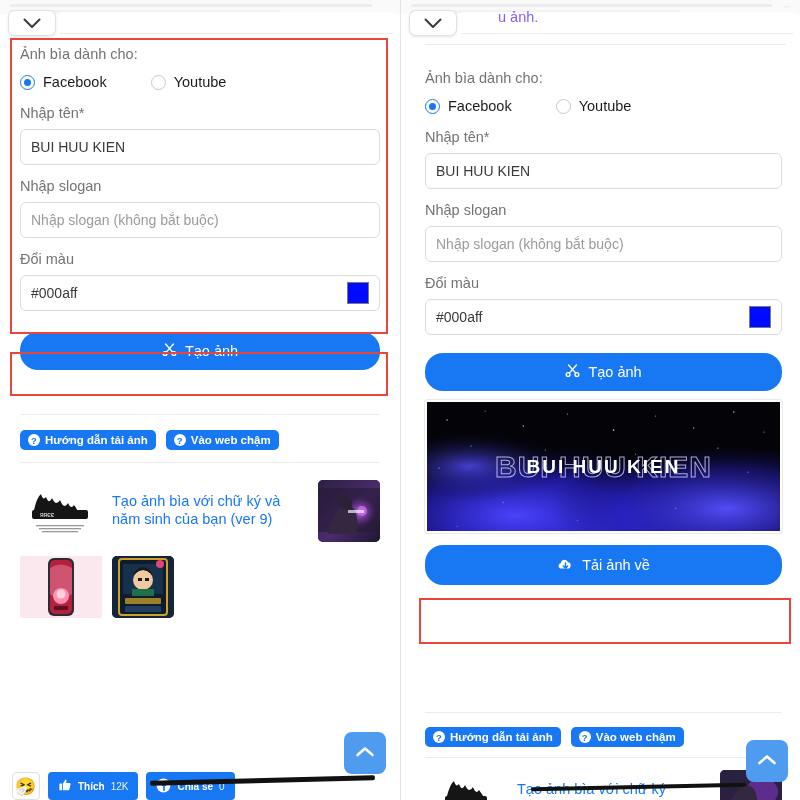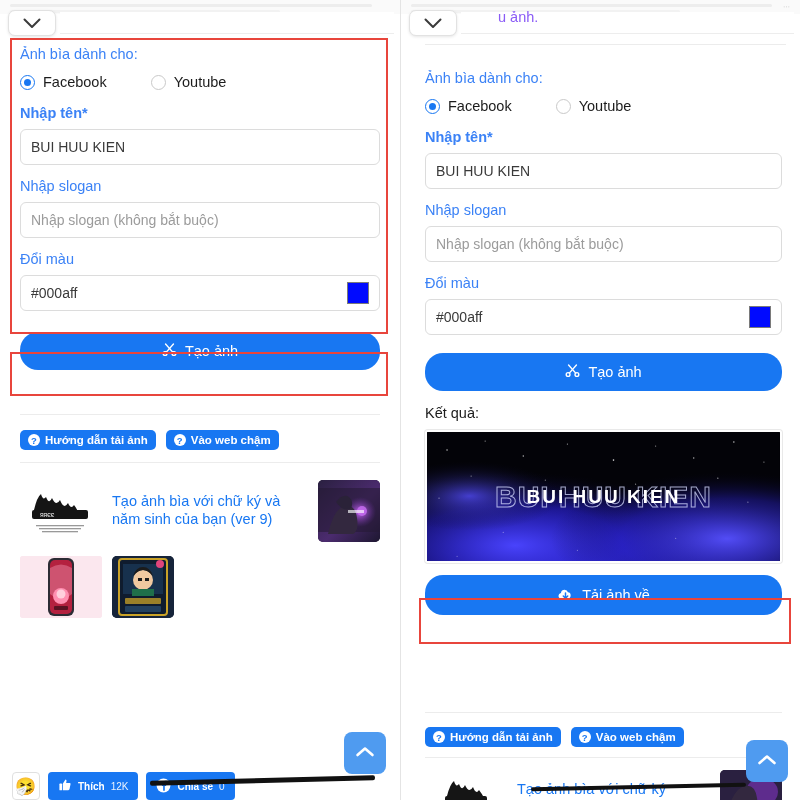--- a/index.html
+++ b/index.html
@@ -43,22 +43,22 @@
     background: #ffffff; border-bottom: 1px solid #ededed;
   }
   .head-text {
     position: absolute; top: 9px; left: 65px;
     font-size: 14.5px; color: #8b5cf6; margin-left: 32px;
   }
   .head-rule { position: absolute; top: 44px; left: 24px; right: 14px; height: 1px; background: #ececec; }
 
   
   .form { position: absolute; left: 0; right: 0; }
-  .fld-label { font-size: 14.5px; color: #3b82f6; }
-  .fld-label.bold { font-weight: bold; }
+  .fld-label { font-size: 14.5px; color: #737373; }
+  .fld-label.bold { font-weight: normal; }
 
   .radio-row { display: flex; align-items: center; gap: 8px; }
   .radio {
     width: 15px; height: 15px; border-radius: 50%;
     border: 1.6px solid #c9c9c9; background: #fff;
     display: inline-flex; align-items: center; justify-content: center;
     flex: 0 0 auto;
   }
   .radio.on { border-color: #1877f2; }
   .radio.on::after {
@@ -437,21 +437,20 @@
                 <circle cx="3.3" cy="12.3" r="2"></circle>
                 <circle cx="12.7" cy="12.3" r="2"></circle>
                 <path d="M4.6 10.8 L12.2 2.2"></path>
                 <path d="M11.4 10.8 L3.8 2.2"></path>
               </g>
             </svg>
         </span>
         <span>Tạo ảnh</span>
       </div>
 
-      <div class="kq-label" style="margin-top:14px;">Kết quả:</div>
 
       <div class="result-frame" style="margin-top:9px;">
         <svg class="smoke" viewBox="0 0 352 133" preserveAspectRatio="none">
           <defs>
             <radialGradient id="sm1" cx="25%" cy="85%" r="55%">
               <stop offset="0%" stop-color="#4a44ff" stop-opacity=".98"></stop>
               <stop offset="55%" stop-color="#2b22d8" stop-opacity=".55"></stop>
               <stop offset="100%" stop-color="#0b0a2a" stop-opacity="0"></stop>
             </radialGradient>
             <radialGradient id="sm2" cx="85%" cy="80%" r="50%">

